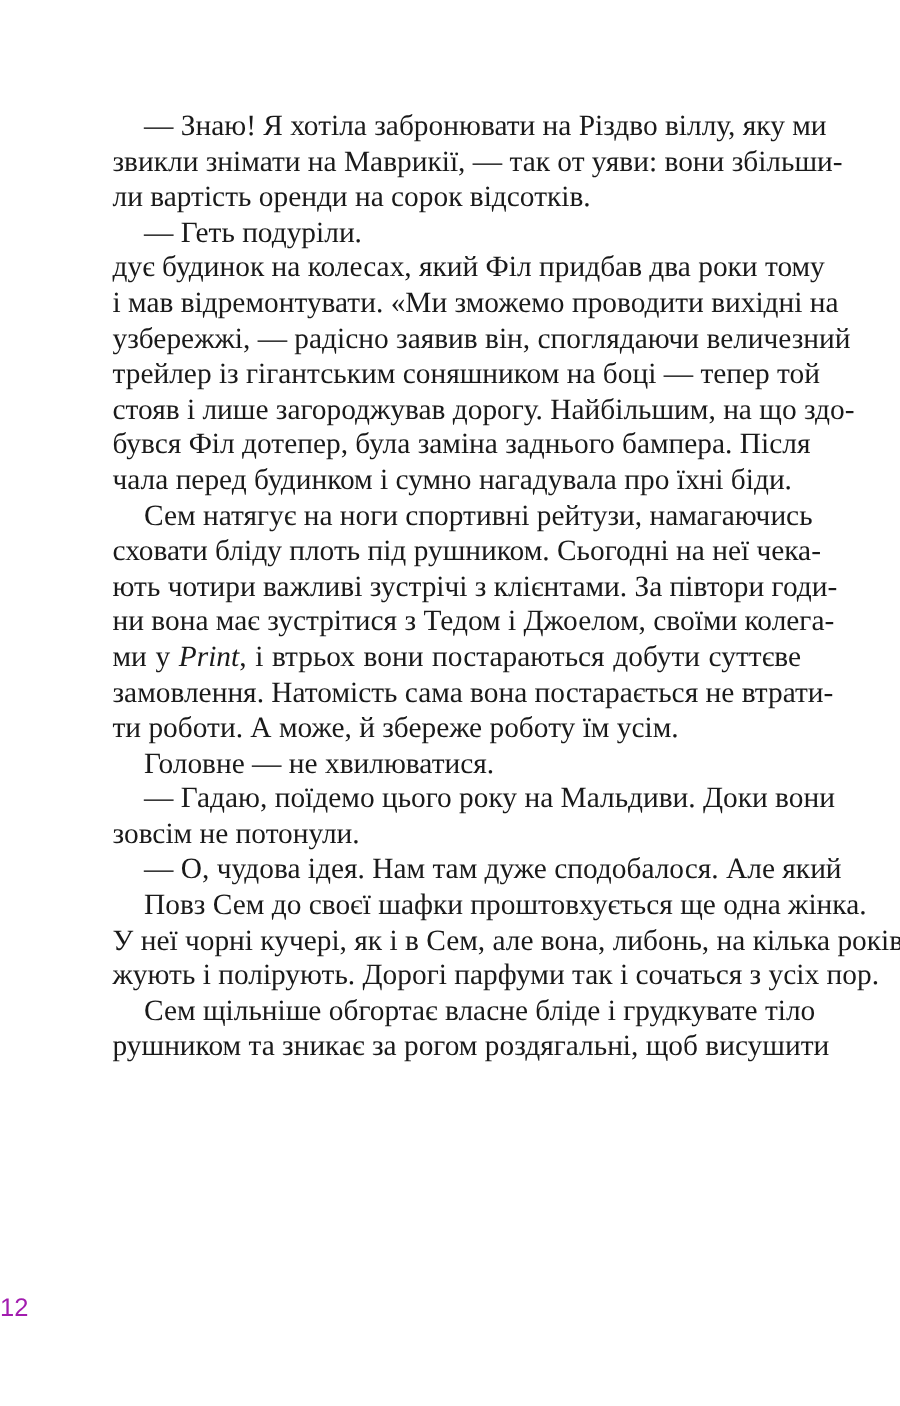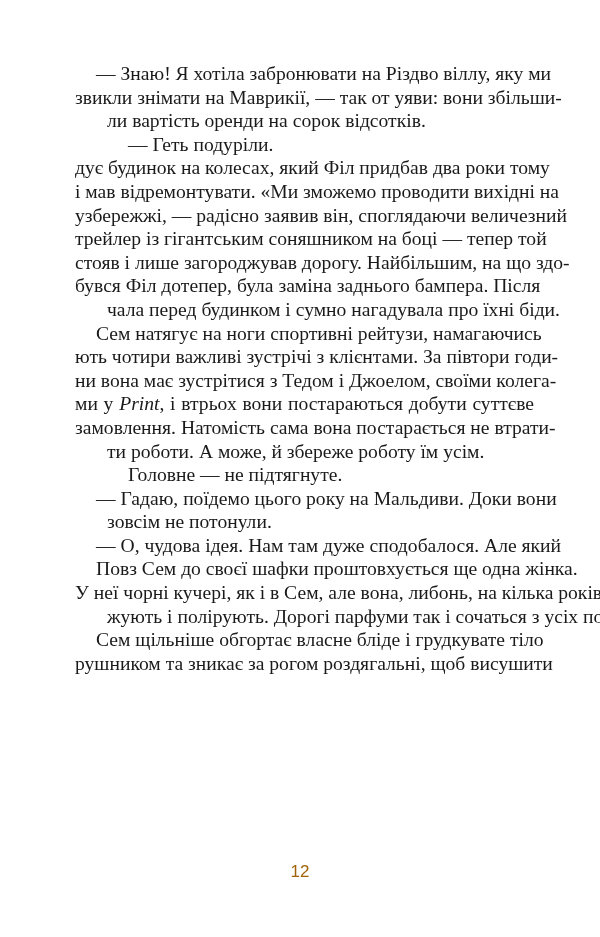--- a/index.html
+++ b/index.html
@@ -10,53 +10,51 @@
   body {
     width: 600px;
     height: 937px;
     position: relative;
     overflow: hidden;
     color: #1a1a1a;
   }
   .page-text {
     position: absolute;
     left: 75px;
-    top: 62px;
+    top: 73px;
     width: 459px;
     font-family: "Liberation Serif", "DejaVu Serif", serif;
     font-size: 19.6px;
     line-height: 23.6px;
     text-align: justify;
     hyphens: manual;
   }
   .page-text em {
     font-style: italic;
   }
   .line {
     display: block;
     text-align: justify;
     text-align-last: justify;
     white-space: nowrap;
   }
   .line.last {
     text-align-last: left;
-    margin-left: 32px;
   }
   .line.indent {
     padding-left: 21px;
   }
   .page-number {
     position: absolute;
     left: 0;
     width: 600px;
     top: 862px;
-    text-align: center;
     font-family: "Liberation Sans", "DejaVu Sans", sans-serif;
     font-size: 17px;
-    color: #a16207;
+    color: #a21caf;
   }
 </style>
 </head>
 <body>
 
 <div class="page-text" id="page-text">
     <div>
       <span class="line indent">— Знаю! Я хотіла забронювати на Різдво віллу, яку ми</span>
       <span class="line">звикли знімати на Маврикії, — так от уяви: вони збільши-</span>
       <span class="line last">ли вартість оренди на сорок відсотків.</span>
@@ -68,28 +66,29 @@
       <span class="line">дує будинок на колесах, який Філ придбав два роки тому</span>
       <span class="line">і мав відремонтувати. «Ми зможемо проводити вихідні на</span>
       <span class="line">узбережжі, — радісно заявив він, споглядаючи величезний</span>
       <span class="line">трейлер із гігантським соняшником на боці — тепер той</span>
       <span class="line">стояв і лише загороджував дорогу. Найбільшим, на що здо-</span>
       <span class="line">бувся Філ дотепер, була заміна заднього бампера. Після</span>
       <span class="line last">чала перед будинком і сумно нагадувала про їхні біди.</span>
     </div>
     <div>
       <span class="line indent">Сем натягує на ноги спортивні рейтузи, намагаючись</span>
+      <span class="line">сховати бліду плоть під рушником. Сьогодні на неї чека-</span>
       <span class="line">ють чотири важливі зустрічі з клієнтами. За півтори годи-</span>
       <span class="line">ни вона має зустрітися з Тедом і Джоелом, своїми колега-</span>
       <span class="line">ми у <em>Print</em>, і втрьох вони постараються добути суттєве</span>
       <span class="line">замовлення. Натомість сама вона постарається не втрати-</span>
       <span class="line last">ти роботи. А може, й збереже роботу їм усім.</span>
     </div>
     <div>
-      <span class="line indent last">Головне — не підтягнуте.</span>
+      <span class="line indent last">Головне — не хвилюватися.</span>
     </div>
     <div>
       <span class="line indent">— Гадаю, поїдемо цього року на Мальдиви. Доки вони</span>
       <span class="line last">зовсім не потонули.</span>
     </div>
     <div>
       <span class="line indent">— О, чудова ідея. Нам там дуже сподобалося. Але який</span>
     </div>
     <div>
       <span class="line indent">Повз Сем до своєї шафки проштовхується ще одна жінка.</span>

